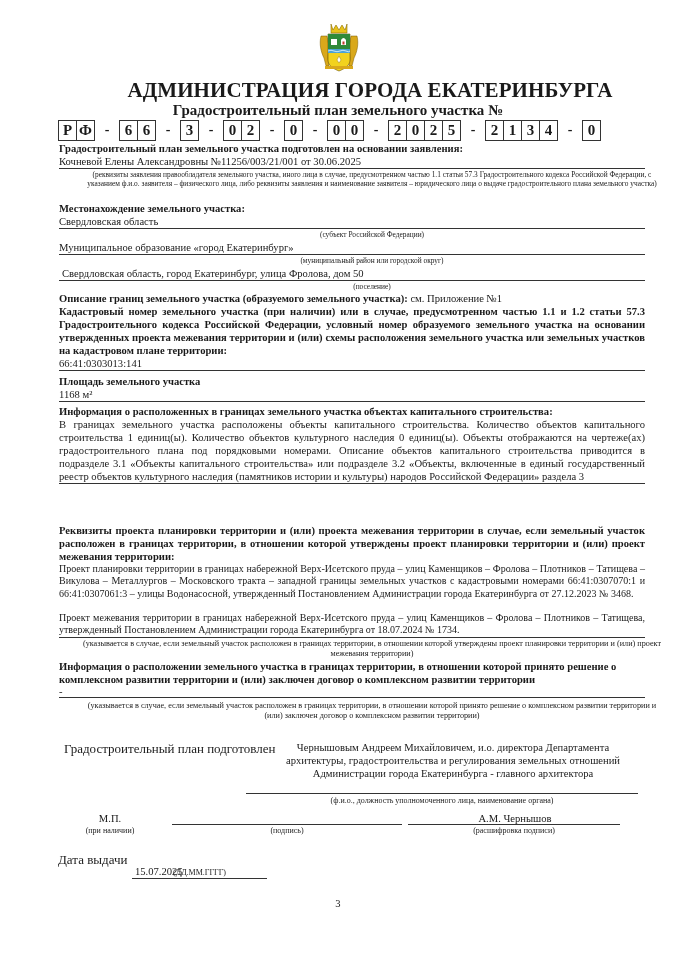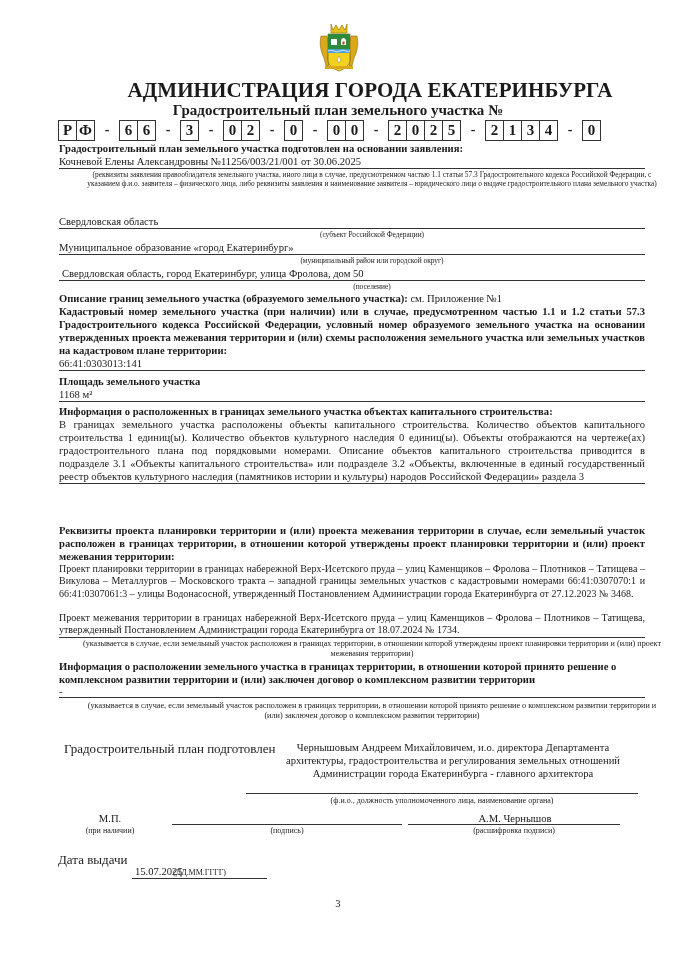--- a/index.html
+++ b/index.html
@@ -99,20 +99,21 @@
       <span class="code-sep">-</span>
       <span class="code-group">
         <span class="code-cell">0</span>
       </span>
     </div>
 
   <div class="blk b" style="top:142px;">Градостроительный план земельного участка подготовлен на основании заявления:</div>
   <div class="blk line-under" style="top:155px;">Кочневой Елены Александровны №11256/003/21/001 от 30.06.2025</div>
   <div class="hint" style="top:170px;">(реквизиты заявления правообладателя земельного участка, иного лица в случае, предусмотренном частью 1.1 статьи 57.3 Градостроительного кодекса Российской Федерации, с указанием ф.и.о. заявителя – физического лица, либо реквизиты заявления и наименование заявителя – юридического лица о выдаче градостроительного плана земельного участка)</div>
 
+  <div class="blk b" style="top:202px;">Местонахождение земельного участка:</div>
   <div class="blk line-under" style="top:215px;">Свердловская область</div>
   <div class="hint" style="top:230px;">(субъект Российской Федерации)</div>
   <div class="blk line-under" style="top:241px;">Муниципальное образование «город Екатеринбург»</div>
   <div class="hint" style="top:256px;">(муниципальный район или городской округ)</div>
   <div class="blk line-under" style="top:267px; padding-left:3px; width:583px;">Свердловская область, город Екатеринбург, улица Фролова, дом 50</div>
   <div class="hint" style="top:282px;">(поселение)</div>
 
   <div class="blk" style="top:292px;">
     <span class="b">Описание границ земельного участка (образуемого земельного участка):</span><span> см. Приложение №1</span>
   </div>

